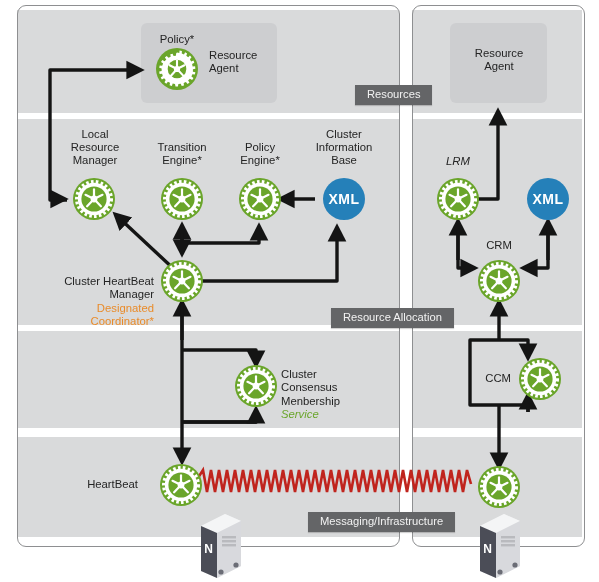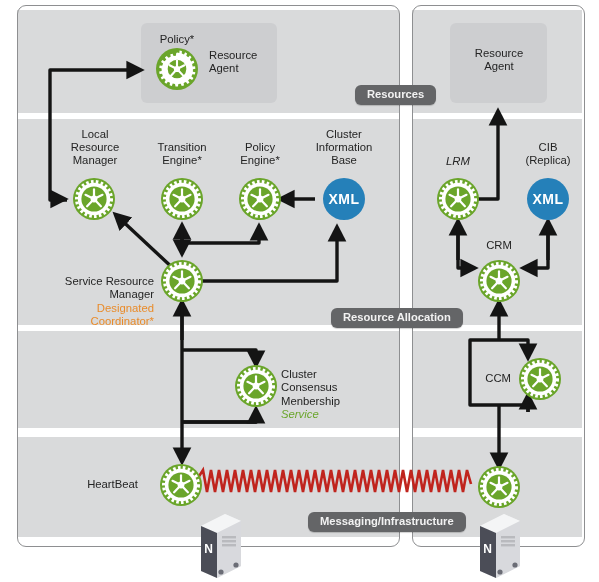--- a/index.html
+++ b/index.html
@@ -60,23 +60,23 @@
   }
   .lbl.ctr { text-align: center; }
   .lbl.rt { text-align: right; }
   .lbl.lt { text-align: left; }
   .sub-orange { color: #e98b2a; }
   .sub-green { color: #6aa52a; font-style: italic; }
   .badge {
     position: absolute;
     background: #646567;
     color: #f2f2f2;
-    border-radius: 6px;
+    border-radius: 0;
     font-size: 11.2px;
-    font-weight: bold;
+    font-weight: normal;
     padding: 3px 12px 4px 12px;
     line-height: 13px;
     white-space: nowrap;
     box-shadow: 0 1px 1px rgba(0,0,0,0.18);
   }
   svg.ov {
     position: absolute;
     left: 0; top: 0;
     width: 599px; height: 582px;
     overflow: visible;
@@ -445,42 +445,40 @@
 Engine*</div>
 
   <div class="lbl ctr" style="left:226px; top:141px; width:68px;">Policy
 Engine*</div>
 
   <div class="lbl ctr" style="left:305px; top:128px; width:78px;">Cluster
 Information
 Base</div>
 
   <div class="lbl rt" style="left:42px; top:262px; width:112px;">
-    <span>Service Resource
+    <span>Cluster HeartBeat
 Manager</span>
     <span class="sub-orange">Designated
 Coordinator*</span>
   </div>
 
   <div class="lbl lt" style="left:281px; top:355px; width:94px;">
     <span>Cluster
 Consensus
 Menbership</span>
     <span class="sub-green">Service</span>
   </div>
 
   <div class="lbl rt" style="left:66px; top:478px; width:72px;">HeartBeat</div>
 
   <div class="lbl ctr" style="left:459px; top:47px; width:80px;">Resource
 Agent</div>
 
   <div class="lbl ctr" style="left:428px; top:155px; width:60px;font-style:italic;">LRM</div>
 
-  <div class="lbl ctr" style="left:512px; top:141px; width:72px;">CIB
-(Replica)</div>
 
   <div class="lbl ctr" style="left:469px; top:239px; width:60px;">CRM</div>
 
   <div class="lbl rt" style="left:455px; top:372px; width:56px;">CCM</div>
 
   <div class="badge" style="left:355px; top:85px;">Resources</div>
   <div class="badge" style="left:331px; top:297px;margin-top:11px;">Resource Allocation</div>
   <div class="badge" style="left:308px; top:512px;">Messaging/Infrastructure</div>
 
 </div>

